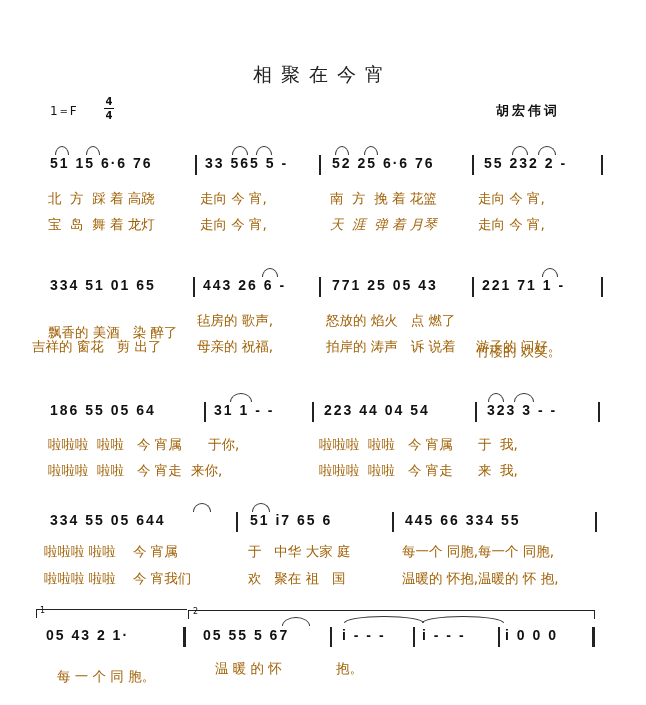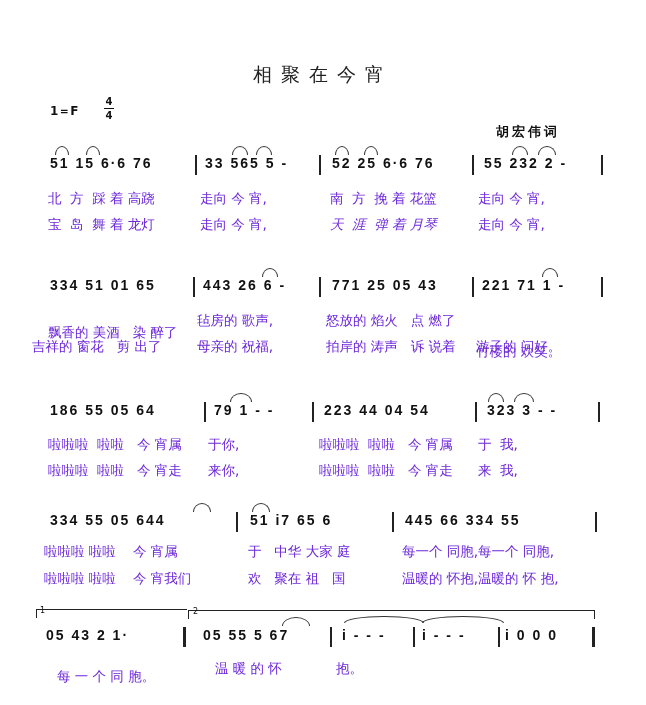--- a/index.html
+++ b/index.html
@@ -1,27 +1,27 @@
 <!DOCTYPE html>
 <html><head>
 <meta charset="utf-8">
 <style>
   html, body { margin:0; padding:0; background:#ffffff; }
   body { width:646px; height:705px; position:relative; overflow:hidden;
          font-family:"DejaVu Sans", sans-serif; color:#111; }
   .abs { position:absolute; }
   .title { left:0; width:646px; top:62px; text-align:center; font-family:"DejaVu Serif", serif;
            font-size:19px; letter-spacing:9px; color:#222; }
-  .key { left:50px; top:103px; font-size:12px; font-weight:bold; }
+  .key { left:50px; top:103px; font-size:12px; font-weight:normal; }
   .frac { position:absolute; left:104px; top:96px; font-size:10px; font-weight:bold; text-align:center; width:10px; line-height:11px; }
   .frac .bar { display:block; border-top:1px solid #111; margin:1px 0; }
-  .author { left:496px; top:102px; font-size:13px; font-weight:bold; letter-spacing:3px;margin-top:21px; }
+  .author { left:496px; top:102px; font-size:13px; font-weight:bold; letter-spacing:3px; }
 
   .notes { font-family:"Liberation Sans", sans-serif; font-weight:bold; font-size:14px; white-space:nowrap; letter-spacing:2px; }
-  .lyric { font-family:"DejaVu Sans", sans-serif; font-size:13.5px; white-space:pre; color:#6d28d9; }
+  .lyric { font-family:"DejaVu Sans", sans-serif; font-size:13.5px; white-space:pre; color:#a16207; }
   .barline { position:absolute; width:1.5px; background:#222; height:20px; }
   .slur { position:absolute; border:1.3px solid #333; border-bottom:none; border-left-color:#333; border-radius:50% 50% 0 0 / 100% 100% 0 0; height:8px; }
   .volta { position:absolute; border-top:1px solid #222; border-left:1px solid #222; height:8px; }
   .volta-num { position:absolute; font-size:8px; }
   .final { position:absolute; width:3px; background:#222; height:20px; }
 </style>
 </head>
 <body>
 
 <div class="abs title">相聚在今宵</div>
@@ -81,37 +81,37 @@
   <div class="abs lyric" style="left:476px;top:312px;margin-top:31px;">竹楼的 欢笑。</div>
   <div class="abs lyric" style="left:32px;top:338px;">吉祥的 窗花   剪 出了</div>
   <div class="abs lyric" style="left:197px;top:338px;">母亲的 祝福,</div>
   <div class="abs lyric" style="left:326px;top:338px;">拍岸的 涛声   诉 说着</div>
   <div class="abs lyric" style="left:476px;top:338px;">游子的 问好。</div>
 </div>
 
 <div>
   <div class="abs notes" style="left:50px;top:402px;">186 55 05 64</div>
   <div class="barline" style="left:204px;top:402px;"></div>
-  <div class="abs notes" style="left:214px;top:402px;">79 1 - -</div>
+  <div class="abs notes" style="left:214px;top:402px;">31 1 - -</div>
   <div class="barline" style="left:312px;top:402px;"></div>
   <div class="abs notes" style="left:324px;top:402px;">223 44 04 54</div>
   <div class="barline" style="left:475px;top:402px;"></div>
   <div class="abs notes" style="left:487px;top:402px;">323 3 - -</div>
   <div class="barline" style="left:598px;top:402px;"></div>
 
   <div class="slur" style="left:230px;top:393px;width:20px;"></div>
   <div class="slur" style="left:488px;top:393px;width:14px;"></div>
   <div class="slur" style="left:514px;top:393px;width:18px;"></div>
 
   <div class="abs lyric" style="left:48px;top:436px;">啦啦啦  啦啦   今 宵属</div>
   <div class="abs lyric" style="left:208px;top:436px;">于你,</div>
   <div class="abs lyric" style="left:319px;top:436px;">啦啦啦  啦啦   今 宵属</div>
   <div class="abs lyric" style="left:478px;top:436px;">于  我,</div>
   <div class="abs lyric" style="left:48px;top:462px;">啦啦啦  啦啦   今 宵走</div>
-  <div class="abs lyric" style="left:208px;top:462px;">来你,</div>
+  <div class="abs lyric" style="left:191px;top:462px;">来你,</div>
   <div class="abs lyric" style="left:319px;top:462px;">啦啦啦  啦啦   今 宵走</div>
   <div class="abs lyric" style="left:478px;top:462px;">来  我,</div>
 </div>
 
 <div>
   <div class="abs notes" style="left:50px;top:512px;">334 55 05 644</div>
   <div class="barline" style="left:236px;top:512px;"></div>
   <div class="abs notes" style="left:250px;top:512px;">51 i7 65 6</div>
   <div class="barline" style="left:392px;top:512px;"></div>
   <div class="abs notes" style="left:405px;top:512px;">445 66 334 55</div>

